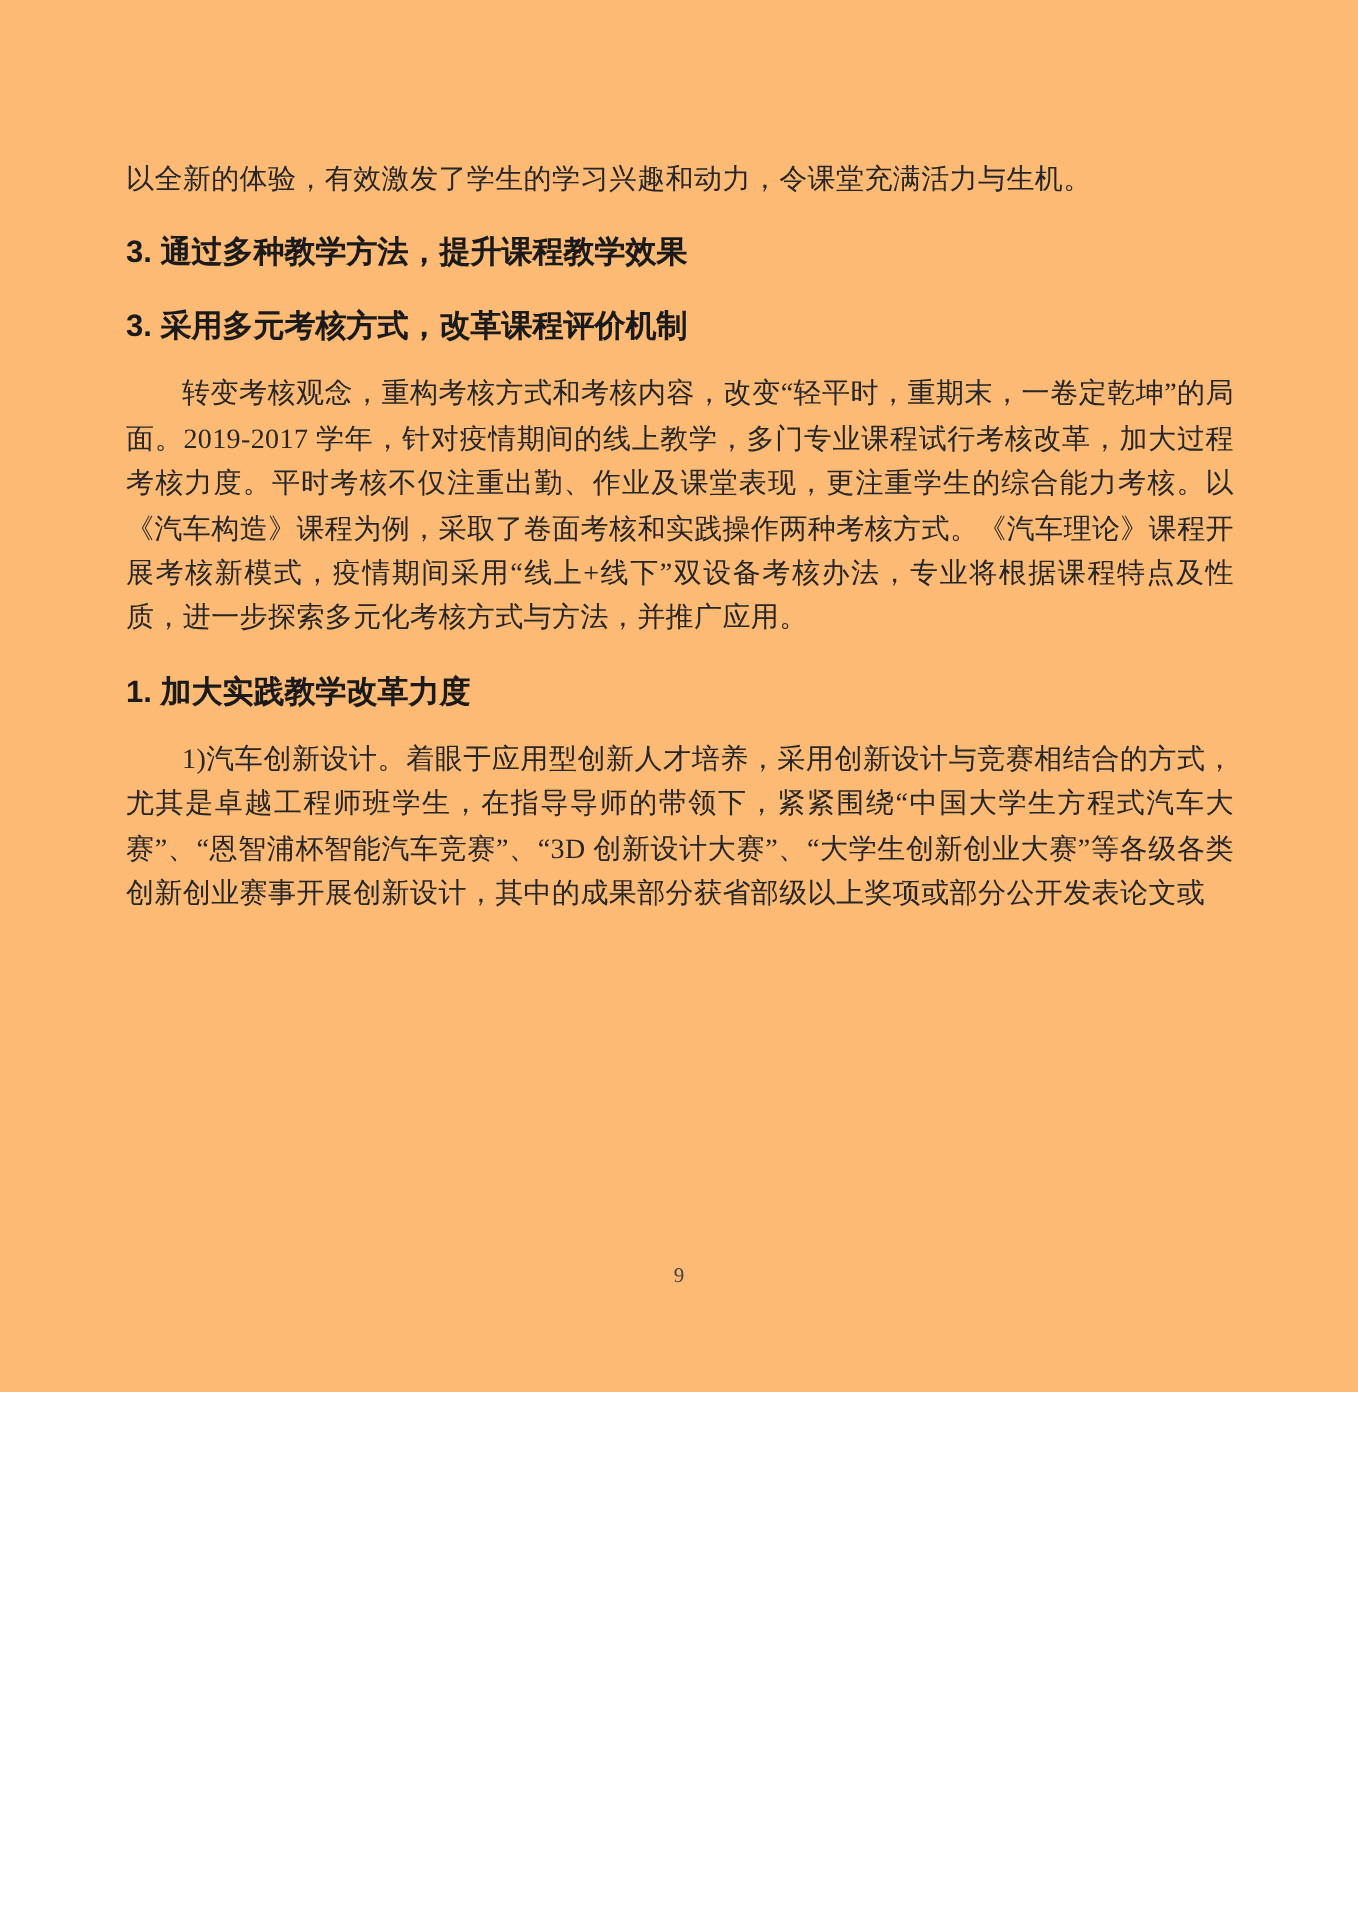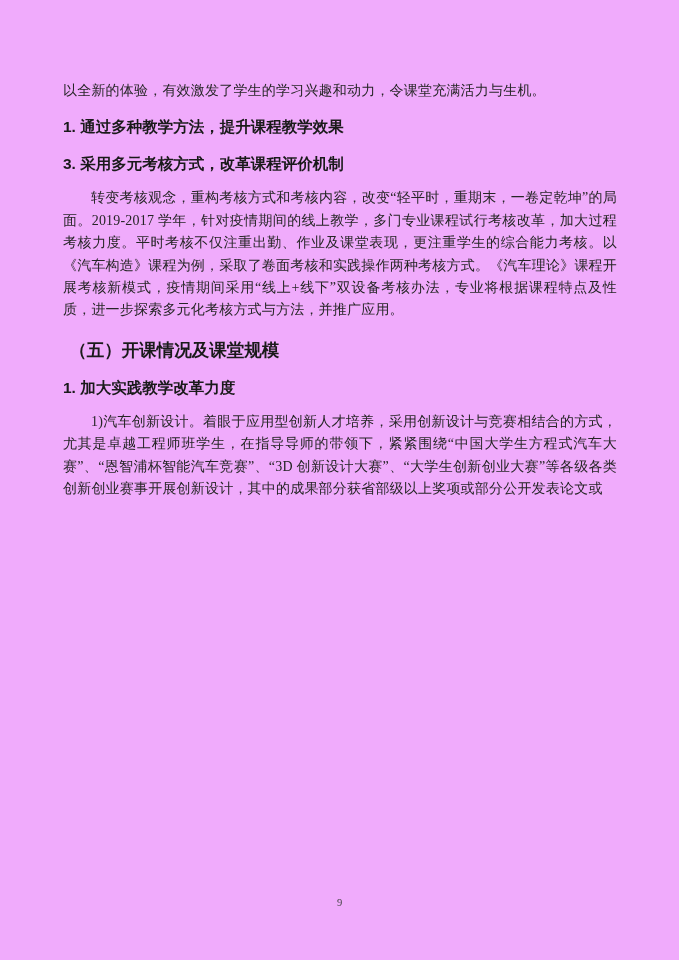--- a/index.html
+++ b/index.html
@@ -8,22 +8,22 @@
     width: 679px;
     height: 960px;
     position: relative;
     font-family: "Liberation Serif", "DejaVu Serif", serif;
     color: #262626;
     overflow: hidden;
   }
   .page {
     position: absolute;
     top: 0; left: 0;
-    width: 679px; height: 960px;
-    background: #f0abfc;
+    width: 679px; height: 696px;
+    background: #fdba74;
     padding: 80px 62px 2px 63px;
   }
   .para {
     font-size: 14px;
     line-height: 22.4px;
     text-align: justify;
     text-indent: 2em;
     letter-spacing: 0.2px;
   }
   .para.no-indent { text-indent: 0; }
@@ -56,28 +56,27 @@
   }
 </style>
 </head>
 <body>
 
 <div class="page">
 
   <p class="para no-indent">以全新的体验，有效激发了学生的学习兴趣和动力，令课堂充满活力与生机。</p>
 
 
-  <h3 class="heading-sub">1. 通过多种教学方法，提升课程教学效果</h3>
+  <h3 class="heading-sub">3. 通过多种教学方法，提升课程教学效果</h3>
 
 
   <h3 class="heading-sub">3. 采用多元考核方式，改革课程评价机制</h3>
 
   <p class="para">转变考核观念，重构考核方式和考核内容，改变“轻平时，重期末，一卷定乾坤”的局面。2019-2017 学年，针对疫情期间的线上教学，多门专业课程试行考核改革，加大过程考核力度。平时考核不仅注重出勤、作业及课堂表现，更注重学生的综合能力考核。以《汽车构造》课程为例，采取了卷面考核和实践操作两种考核方式。《汽车理论》课程开展考核新模式，疫情期间采用“线上+线下”双设备考核办法，专业将根据课程特点及性质，进一步探索多元化考核方式与方法，并推广应用。</p>
 
-  <h2 class="heading-section">（五）开课情况及课堂规模</h2>
 
 
 
   <h3 class="heading-sub">1. 加大实践教学改革力度</h3>
 
 
 
   <p class="para">1)汽车创新设计。着眼于应用型创新人才培养，采用创新设计与竞赛相结合的方式，尤其是卓越工程师班学生，在指导导师的带领下，紧紧围绕“中国大学生方程式汽车大赛”、“恩智浦杯智能汽车竞赛”、“3D 创新设计大赛”、“大学生创新创业大赛”等各级各类创新创业赛事开展创新设计，其中的成果部分获省部级以上奖项或部分公开发表论文或</p>
 
   <div class="page-number">9</div>

